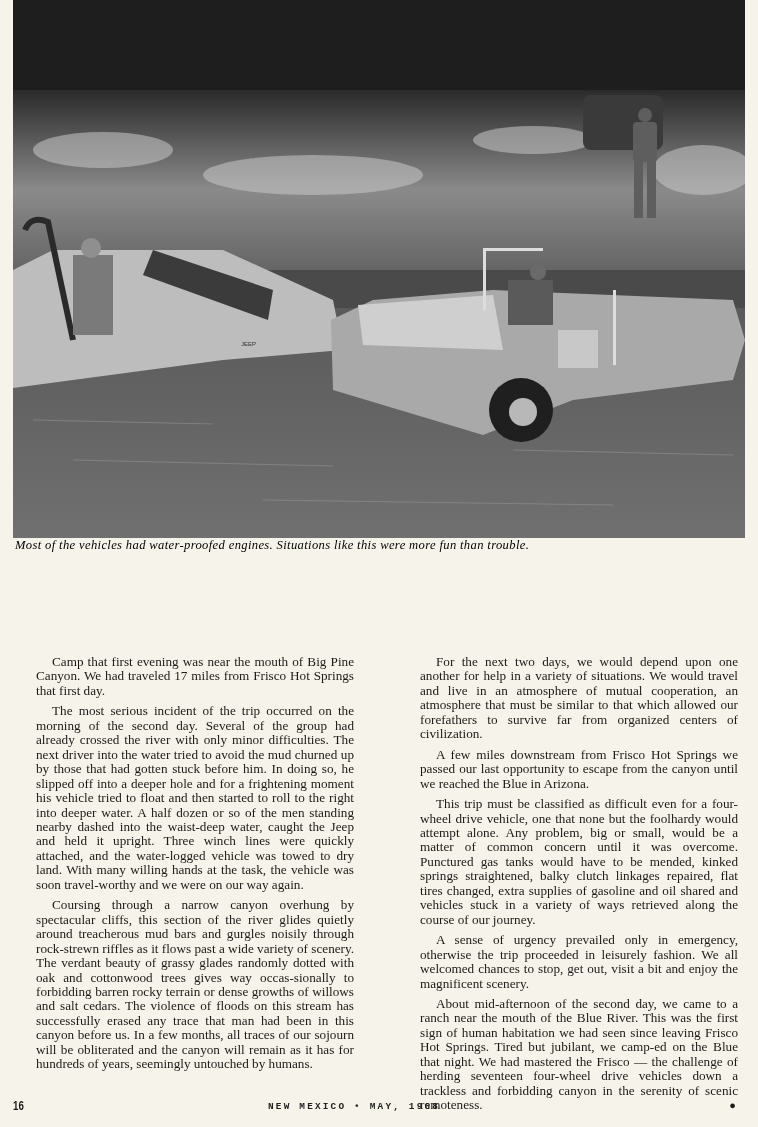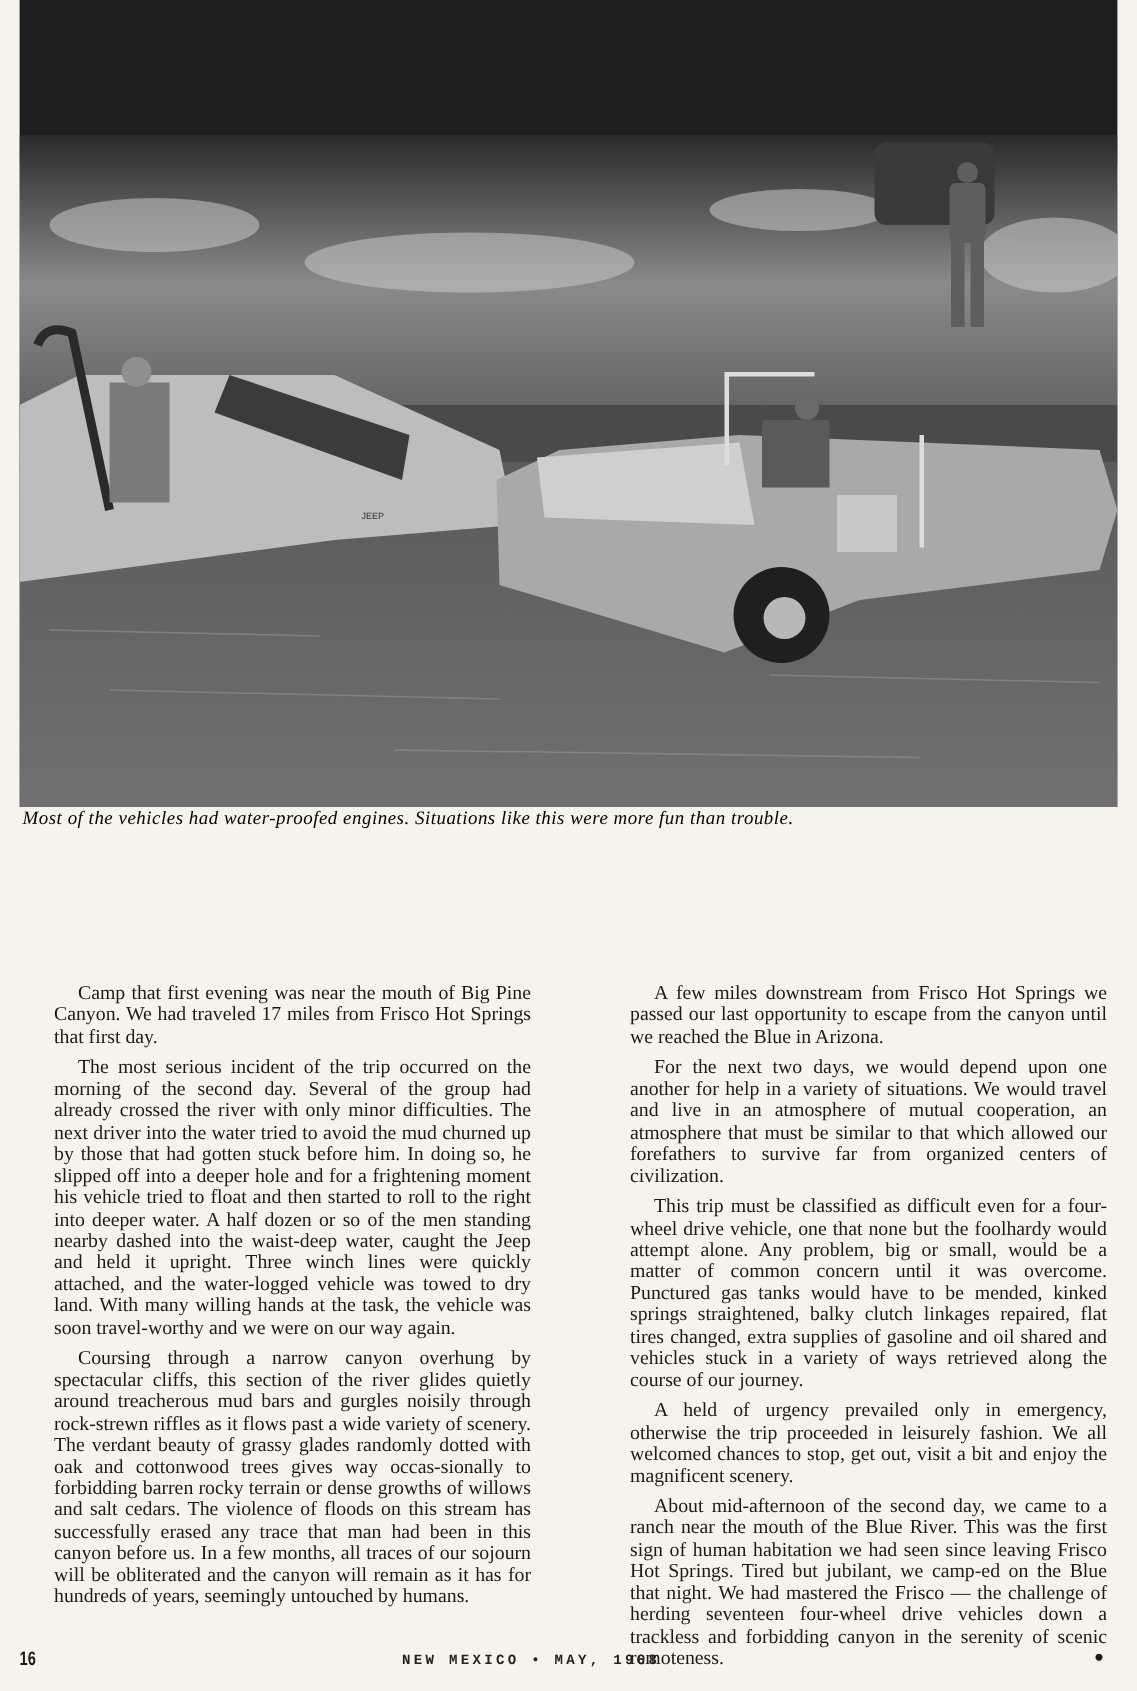--- a/index.html
+++ b/index.html
@@ -113,21 +113,21 @@
 
 <div class="caption">Most of the vehicles had water-proofed engines. Situations like this were more fun than trouble.</div>
 
 <div class="column col-left">
   <p>Camp that first evening was near the mouth of Big Pine Canyon. We had traveled 17 miles from Frisco Hot Springs that first day.</p>
   <p>The most serious incident of the trip occurred on the morning of the second day. Several of the group had already crossed the river with only minor difficulties. The next driver into the water tried to avoid the mud churned up by those that had gotten stuck before him. In doing so, he slipped off into a deeper hole and for a frightening moment his vehicle tried to float and then started to roll to the right into deeper water. A half dozen or so of the men standing nearby dashed into the waist-deep water, caught the Jeep and held it upright. Three winch lines were quickly attached, and the water-logged vehicle was towed to dry land. With many willing hands at the task, the vehicle was soon travel-worthy and we were on our way again.</p>
   <p>Coursing through a narrow canyon overhung by spectacular cliffs, this section of the river glides quietly around treacherous mud bars and gurgles noisily through rock-strewn riffles as it flows past a wide variety of scenery. The verdant beauty of grassy glades randomly dotted with oak and cottonwood trees gives way occas-sionally to forbidding barren rocky terrain or dense growths of willows and salt cedars. The violence of floods on this stream has successfully erased any trace that man had been in this canyon before us. In a few months, all traces of our sojourn will be obliterated and the canyon will remain as it has for hundreds of years, seemingly untouched by humans.</p>
 </div>
 
 <div class="column col-right">
+  <p>For the next two days, we would depend upon one another for help in a variety of situations. We would travel and live in an atmosphere of mutual cooperation, an atmosphere that must be similar to that which allowed our forefathers to survive far from organized centers of civilization.</p>
   <p>A few miles downstream from Frisco Hot Springs we passed our last opportunity to escape from the canyon until we reached the Blue in Arizona.</p>
-  <p>For the next two days, we would depend upon one another for help in a variety of situations. We would travel and live in an atmosphere of mutual cooperation, an atmosphere that must be similar to that which allowed our forefathers to survive far from organized centers of civilization.</p>
   <p>This trip must be classified as difficult even for a four-wheel drive vehicle, one that none but the foolhardy would attempt alone. Any problem, big or small, would be a matter of common concern until it was overcome. Punctured gas tanks would have to be mended, kinked springs straightened, balky clutch linkages repaired, flat tires changed, extra supplies of gasoline and oil shared and vehicles stuck in a variety of ways retrieved along the course of our journey.</p>
-  <p>A held of urgency prevailed only in emergency, otherwise the trip proceeded in leisurely fashion. We all welcomed chances to stop, get out, visit a bit and enjoy the magnificent scenery.</p>
+  <p>A sense of urgency prevailed only in emergency, otherwise the trip proceeded in leisurely fashion. We all welcomed chances to stop, get out, visit a bit and enjoy the magnificent scenery.</p>
   <p><span>About mid-afternoon of the second day, we came to a ranch near the mouth of the Blue River. This was the first sign of human habitation we had seen since leaving Frisco Hot Springs. Tired but jubilant, we camp-ed on the Blue that night. We had mastered the Frisco — the challenge of herding seventeen four-wheel drive vehicles down a trackless and forbidding canyon in the serenity of scenic remoteness.</span> <span class="end-mark">●</span></p>
 </div>
 
 <div class="footer-page">16</div>
 <div class="footer-title">NEW MEXICO • MAY, 1968</div>
 
 </body></html>

